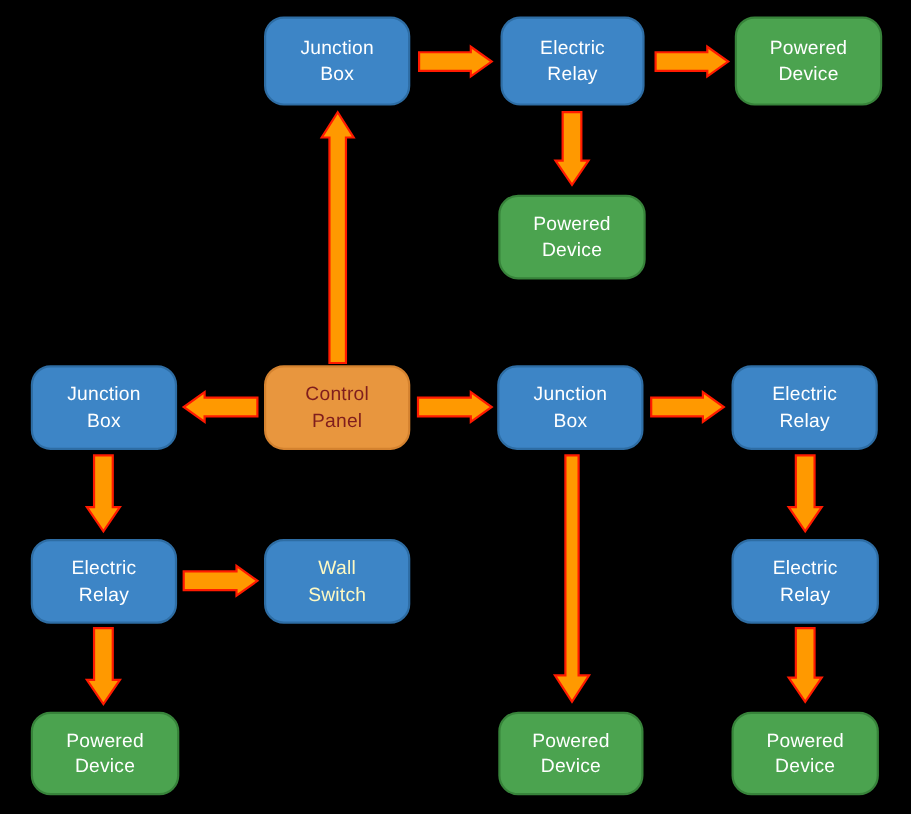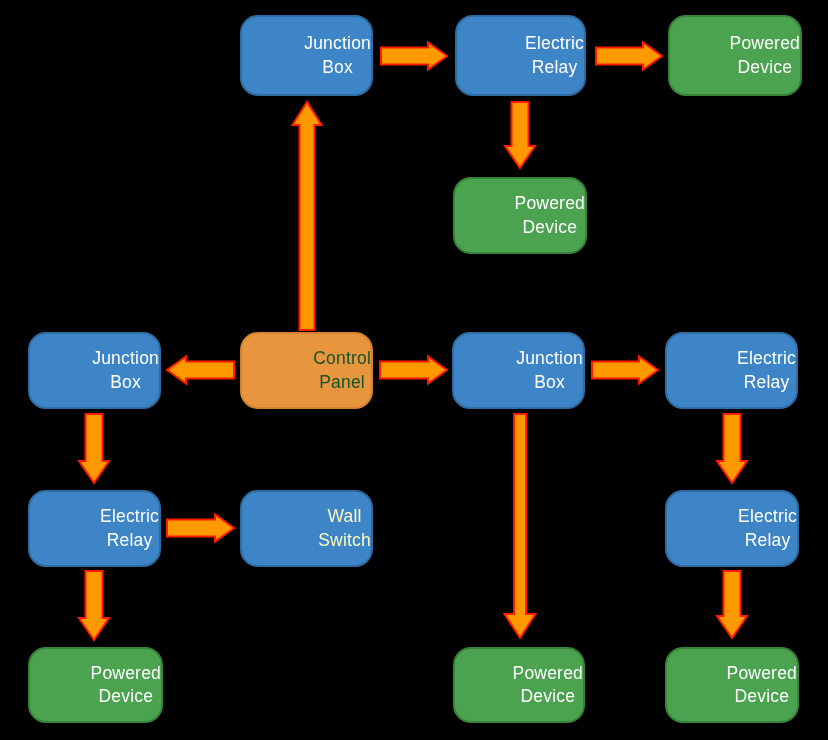--- a/index.html
+++ b/index.html
@@ -19,21 +19,21 @@
   .edges {
     position: absolute;
     left: 0; top: 0;
     width: 828px; height: 740px;
   }
   #nodes { position: absolute; left: 0; top: 0; width: 828px; height: 740px; }
   .node {
     position: absolute;
     display: flex;
     align-items: center;
-    justify-content: flex-end;
+    justify-content: center;
     border-radius: 18px;
     box-sizing: border-box;
     border: 2.5px solid transparent;
     text-align: center;
   }
   .node-label {
     color: #ffffff;
     font-size: 17.5px;
     line-height: 1.34;
     white-space: pre-line;
@@ -74,21 +74,21 @@
       </div>
       <div class="node" style="left: 453px; top: 177px; width: 134px; height: 77px; background: rgb(75, 163, 79); border-color: rgb(55, 131, 58);">
         <span class="node-label" style="color: rgb(255, 255, 255);">Powered
 Device</span>
       </div>
       <div class="node" style="left: 28px; top: 332px; width: 133px; height: 77px; background: rgb(61, 133, 198); border-color: rgb(46, 109, 164);">
         <span class="node-label" style="color: rgb(255, 255, 255);">Junction
 Box</span>
       </div>
       <div class="node" style="left: 240px; top: 332px; width: 133px; height: 77px; background: rgb(232, 150, 62); border-color: rgb(212, 130, 47);">
-        <span class="node-label" style="color: #14532d;">Control
+        <span class="node-label" style="color: #7f1d1d;">Control
 Panel</span>
       </div>
       <div class="node" style="left: 452px; top: 332px; width: 133px; height: 77px; background: rgb(61, 133, 198); border-color: rgb(46, 109, 164);">
         <span class="node-label" style="color: rgb(255, 255, 255);">Junction
 Box</span>
       </div>
       <div class="node" style="left: 665px; top: 332px; width: 133px; height: 77px; background: rgb(61, 133, 198); border-color: rgb(46, 109, 164);">
         <span class="node-label" style="color: rgb(255, 255, 255);">Electric
 Relay</span>
       </div>

